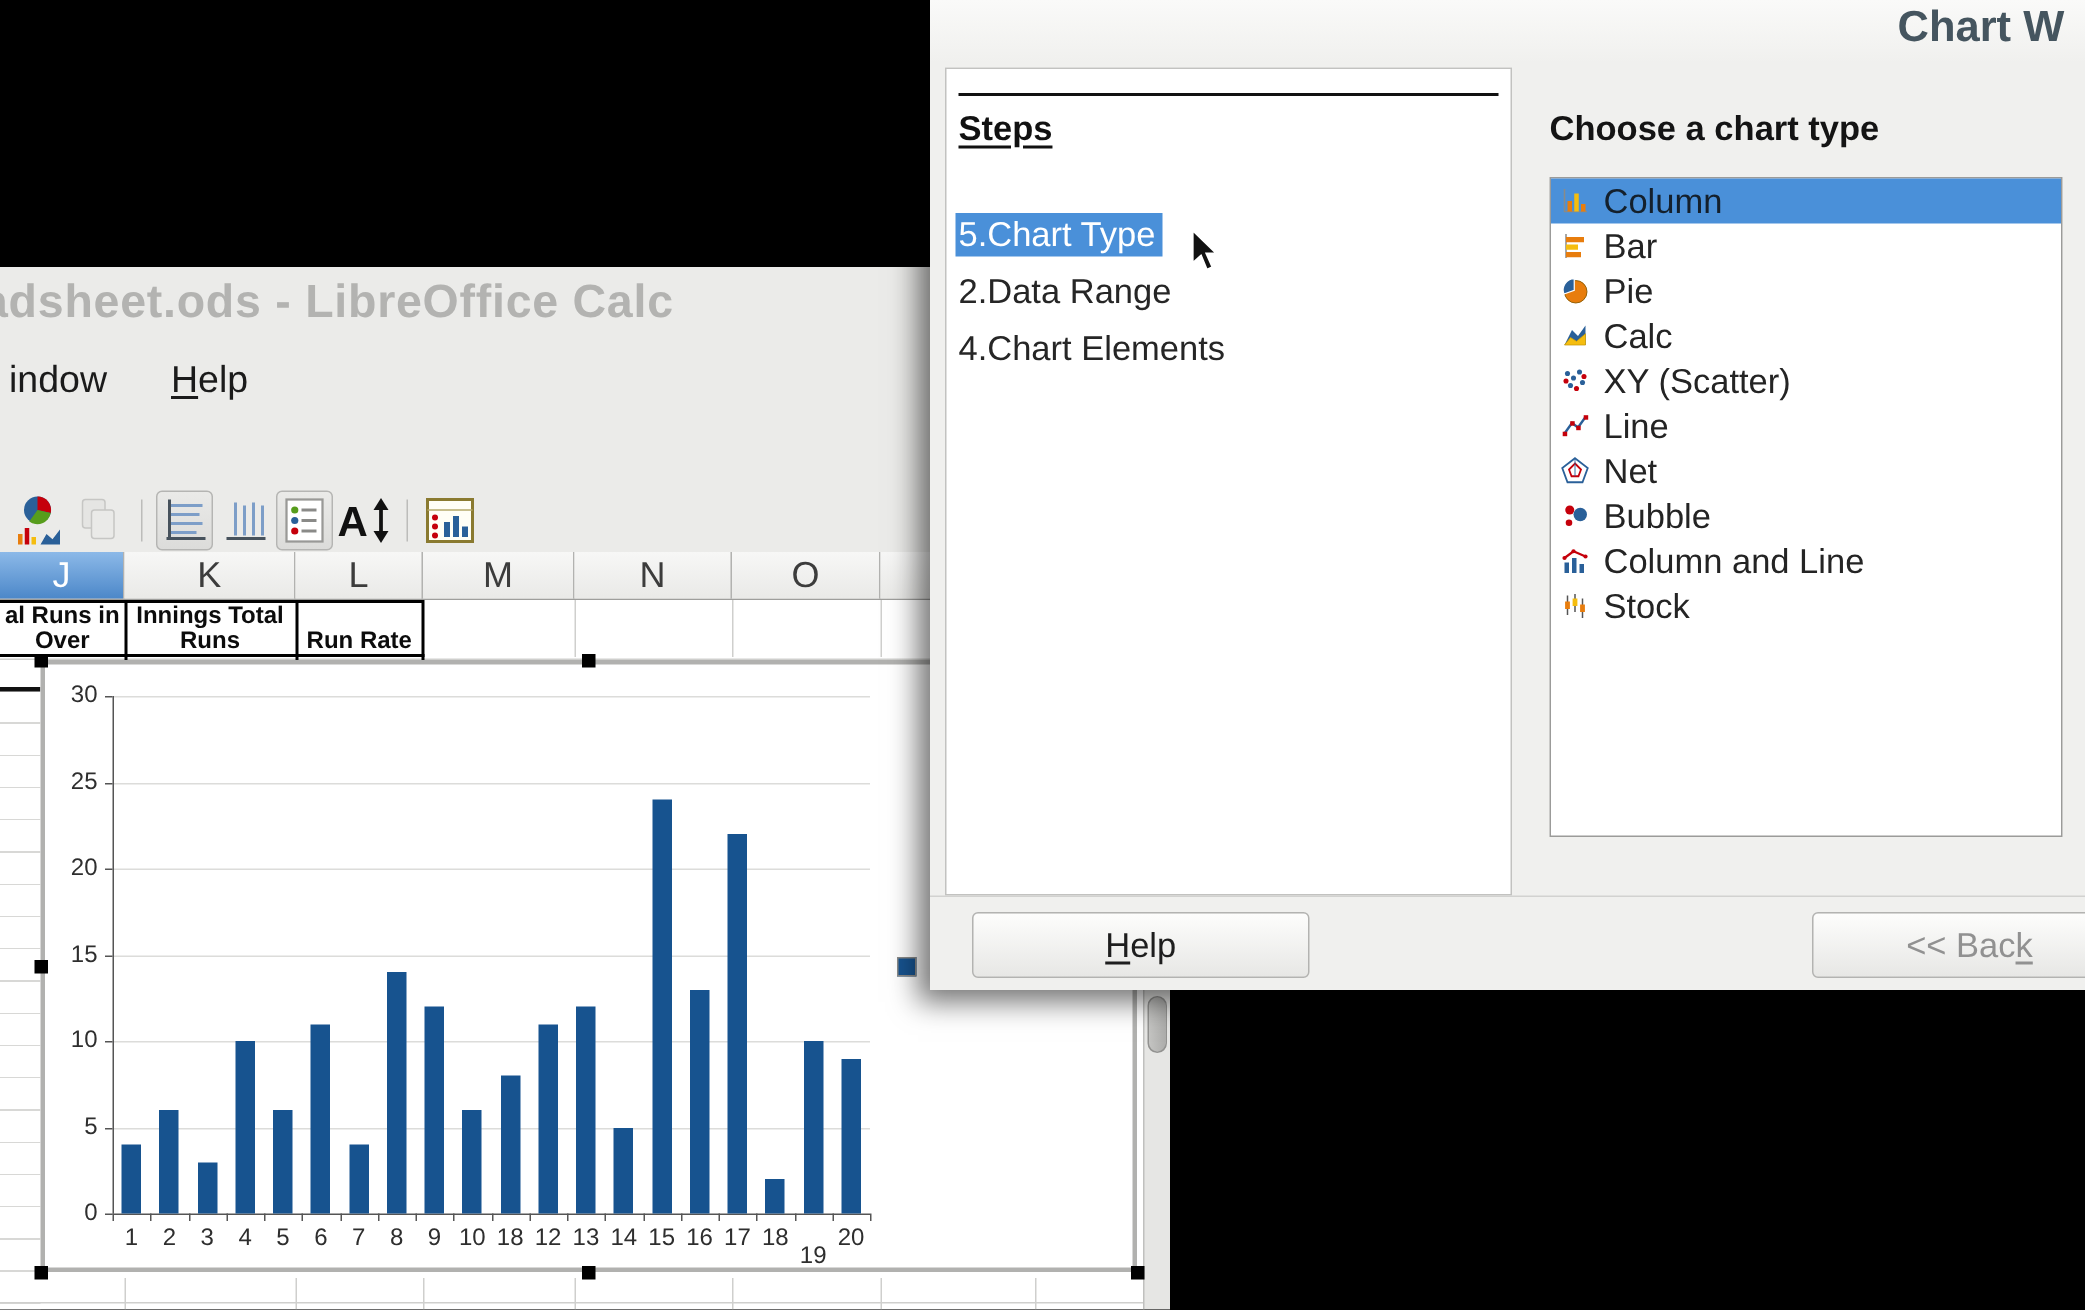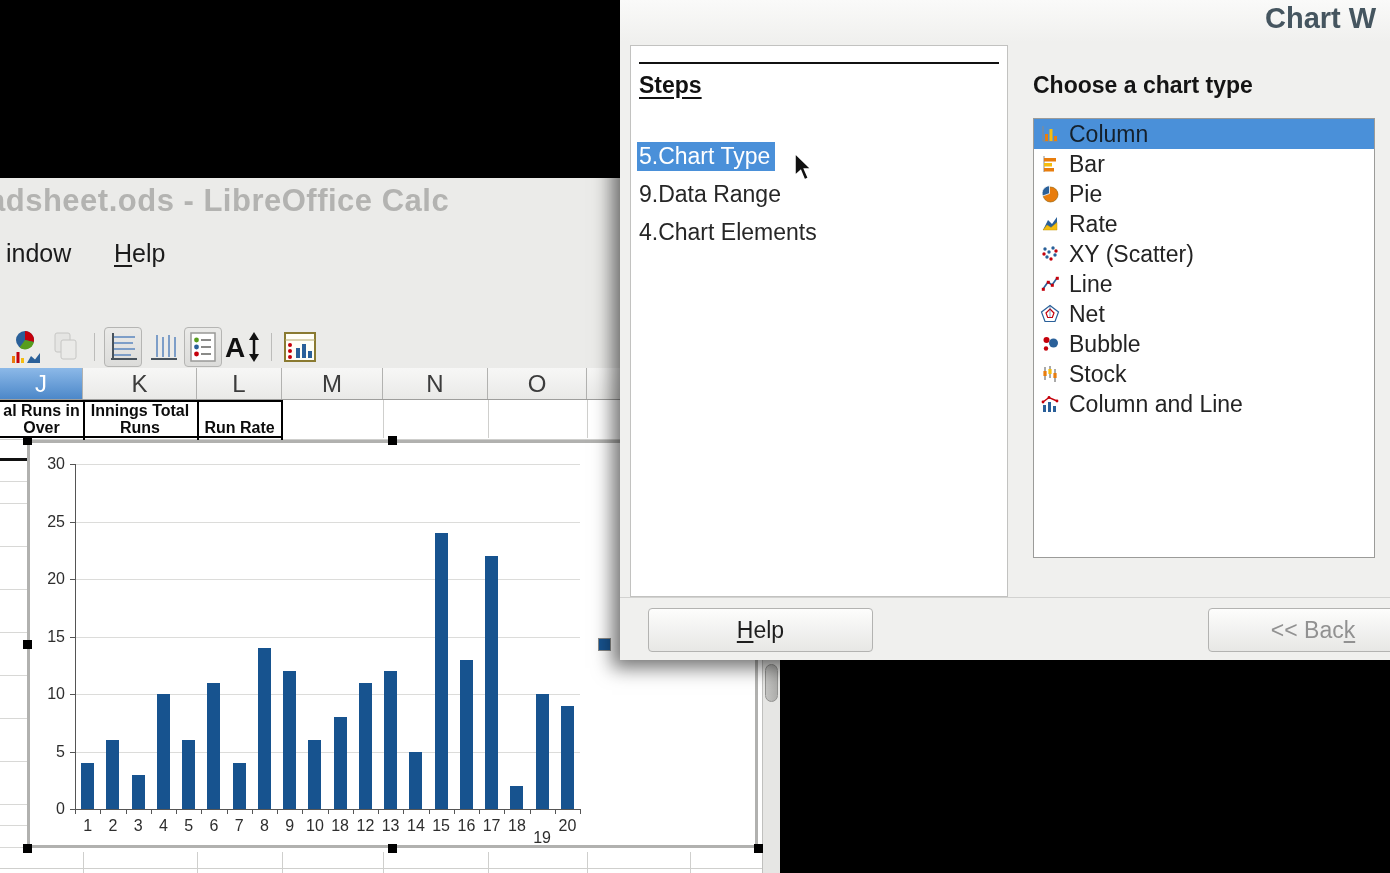--- a/index.html
+++ b/index.html
@@ -320,21 +320,21 @@
     <div class="handle" style="left: 753.5px; top: 665.5px;"></div>
   </div>
 
 <div id="dialog">
   <div id="dialog-title">Chart W</div>
   <div id="steps-panel">
     <div id="steps-rule"></div>
     <div id="steps-heading">Steps</div>
     <div id="steps-list">
         <div class="step selected"><span>5.Chart Type</span></div>
-        <div class="step"><span>9.Data Range</span></div>
+        <div class="step"><span>2.Data Range</span></div>
         <div class="step"><span>4.Chart Elements</span></div>
       </div>
   </div>
   <div id="cursor">
     <svg width="26" height="32" viewBox="0 0 16 20">
       <path d="M1,0.5 L1,15 L4.6,11.8 L7,17.6 L9.7,16.4 L7.2,10.8 L11.6,10.8 Z" fill="#111" stroke="#fff" stroke-width="1.2"></path>
     </svg>
   </div>
   <div id="choose-heading">Choose a chart type</div>
   <div id="type-list">
@@ -369,21 +369,21 @@
         </span>
         <span>Pie</span>
       </div>
       <div class="type-row">
         <span class="ticon">
           <svg width="20" height="20" viewBox="0 0 20 20">
   <path d="M3,16 L8,6 L12,10 L17,3 V16 Z" fill="#2a6099"></path>
   <path d="M3,16 L7,11 L11,13.5 L17,8.5 V16 Z" fill="#f5bd0f" stroke="#c79a0a" stroke-width=".5"></path>
 </svg>
         </span>
-        <span>Rate</span>
+        <span>Calc</span>
       </div>
       <div class="type-row">
         <span class="ticon">
           <svg width="20" height="20" viewBox="0 0 20 20">
   <circle cx="5" cy="5" r="1.7" fill="#2a6099"></circle>
             <circle cx="9" cy="8" r="1.7" fill="#2a6099"></circle>
   <circle cx="13" cy="4" r="1.7" fill="#2a6099"></circle>
             <circle cx="7" cy="13" r="1.7" fill="#2a6099"></circle>
   <circle cx="15" cy="11" r="1.7" fill="#2a6099"></circle>
   <circle cx="4" cy="10" r="1.7" fill="#c5000b"></circle>
@@ -421,41 +421,41 @@
   <circle cx="6.5" cy="6" r="3" fill="#c5000b"></circle>
   <circle cx="13.5" cy="9" r="4.5" fill="#2a6099"></circle>
   <circle cx="6" cy="14.5" r="2.2" fill="#c5000b"></circle>
 </svg>
         </span>
         <span>Bubble</span>
       </div>
       <div class="type-row">
         <span class="ticon">
           <svg width="20" height="20" viewBox="0 0 20 20">
-  <line x1="5" y1="3" x2="5" y2="16" stroke="#555" stroke-width="1"></line>
-  <rect x="3.4" y="7" width="3.2" height="5" fill="#e87d0d"></rect>
-  <line x1="10" y1="2" x2="10" y2="14" stroke="#555" stroke-width="1"></line>
-  <rect x="8.4" y="5" width="3.2" height="5" fill="#f5bd0f"></rect>
-  <line x1="15" y1="5" x2="15" y2="18" stroke="#555" stroke-width="1"></line>
-  <rect x="13.4" y="9" width="3.2" height="5" fill="#e87d0d"></rect>
-</svg>
-        </span>
-        <span>Stock</span>
-      </div>
-      <div class="type-row">
-        <span class="ticon">
-          <svg width="20" height="20" viewBox="0 0 20 20">
   <rect x="3" y="11" width="3" height="7" fill="#2a6099"></rect>
   <rect x="8" y="8" width="3" height="10" fill="#2a6099"></rect>
   <rect x="13" y="12" width="3" height="6" fill="#2a6099"></rect>
   <polyline points="3,8 9,3.5 17,7" fill="none" stroke="#c5000b" stroke-width="1.5"></polyline>
   <circle cx="3" cy="8" r="1.4" fill="#c5000b"></circle>
             <circle cx="9" cy="3.5" r="1.4" fill="#c5000b"></circle>
   <circle cx="17" cy="7" r="1.4" fill="#c5000b"></circle>
 </svg>
         </span>
         <span>Column and Line</span>
       </div>
+      <div class="type-row">
+        <span class="ticon">
+          <svg width="20" height="20" viewBox="0 0 20 20">
+  <line x1="5" y1="3" x2="5" y2="16" stroke="#555" stroke-width="1"></line>
+  <rect x="3.4" y="7" width="3.2" height="5" fill="#e87d0d"></rect>
+  <line x1="10" y1="2" x2="10" y2="14" stroke="#555" stroke-width="1"></line>
+  <rect x="8.4" y="5" width="3.2" height="5" fill="#f5bd0f"></rect>
+  <line x1="15" y1="5" x2="15" y2="18" stroke="#555" stroke-width="1"></line>
+  <rect x="13.4" y="9" width="3.2" height="5" fill="#e87d0d"></rect>
+</svg>
+        </span>
+        <span>Stock</span>
+      </div>
     </div>
   <div id="dialog-sep"></div>
   <div id="help-btn" class="btn"><u>H</u>elp</div>
   <div id="back-btn" class="btn">&lt;&lt; Bac<u>k</u></div>
 </div>
 
 </body></html>

